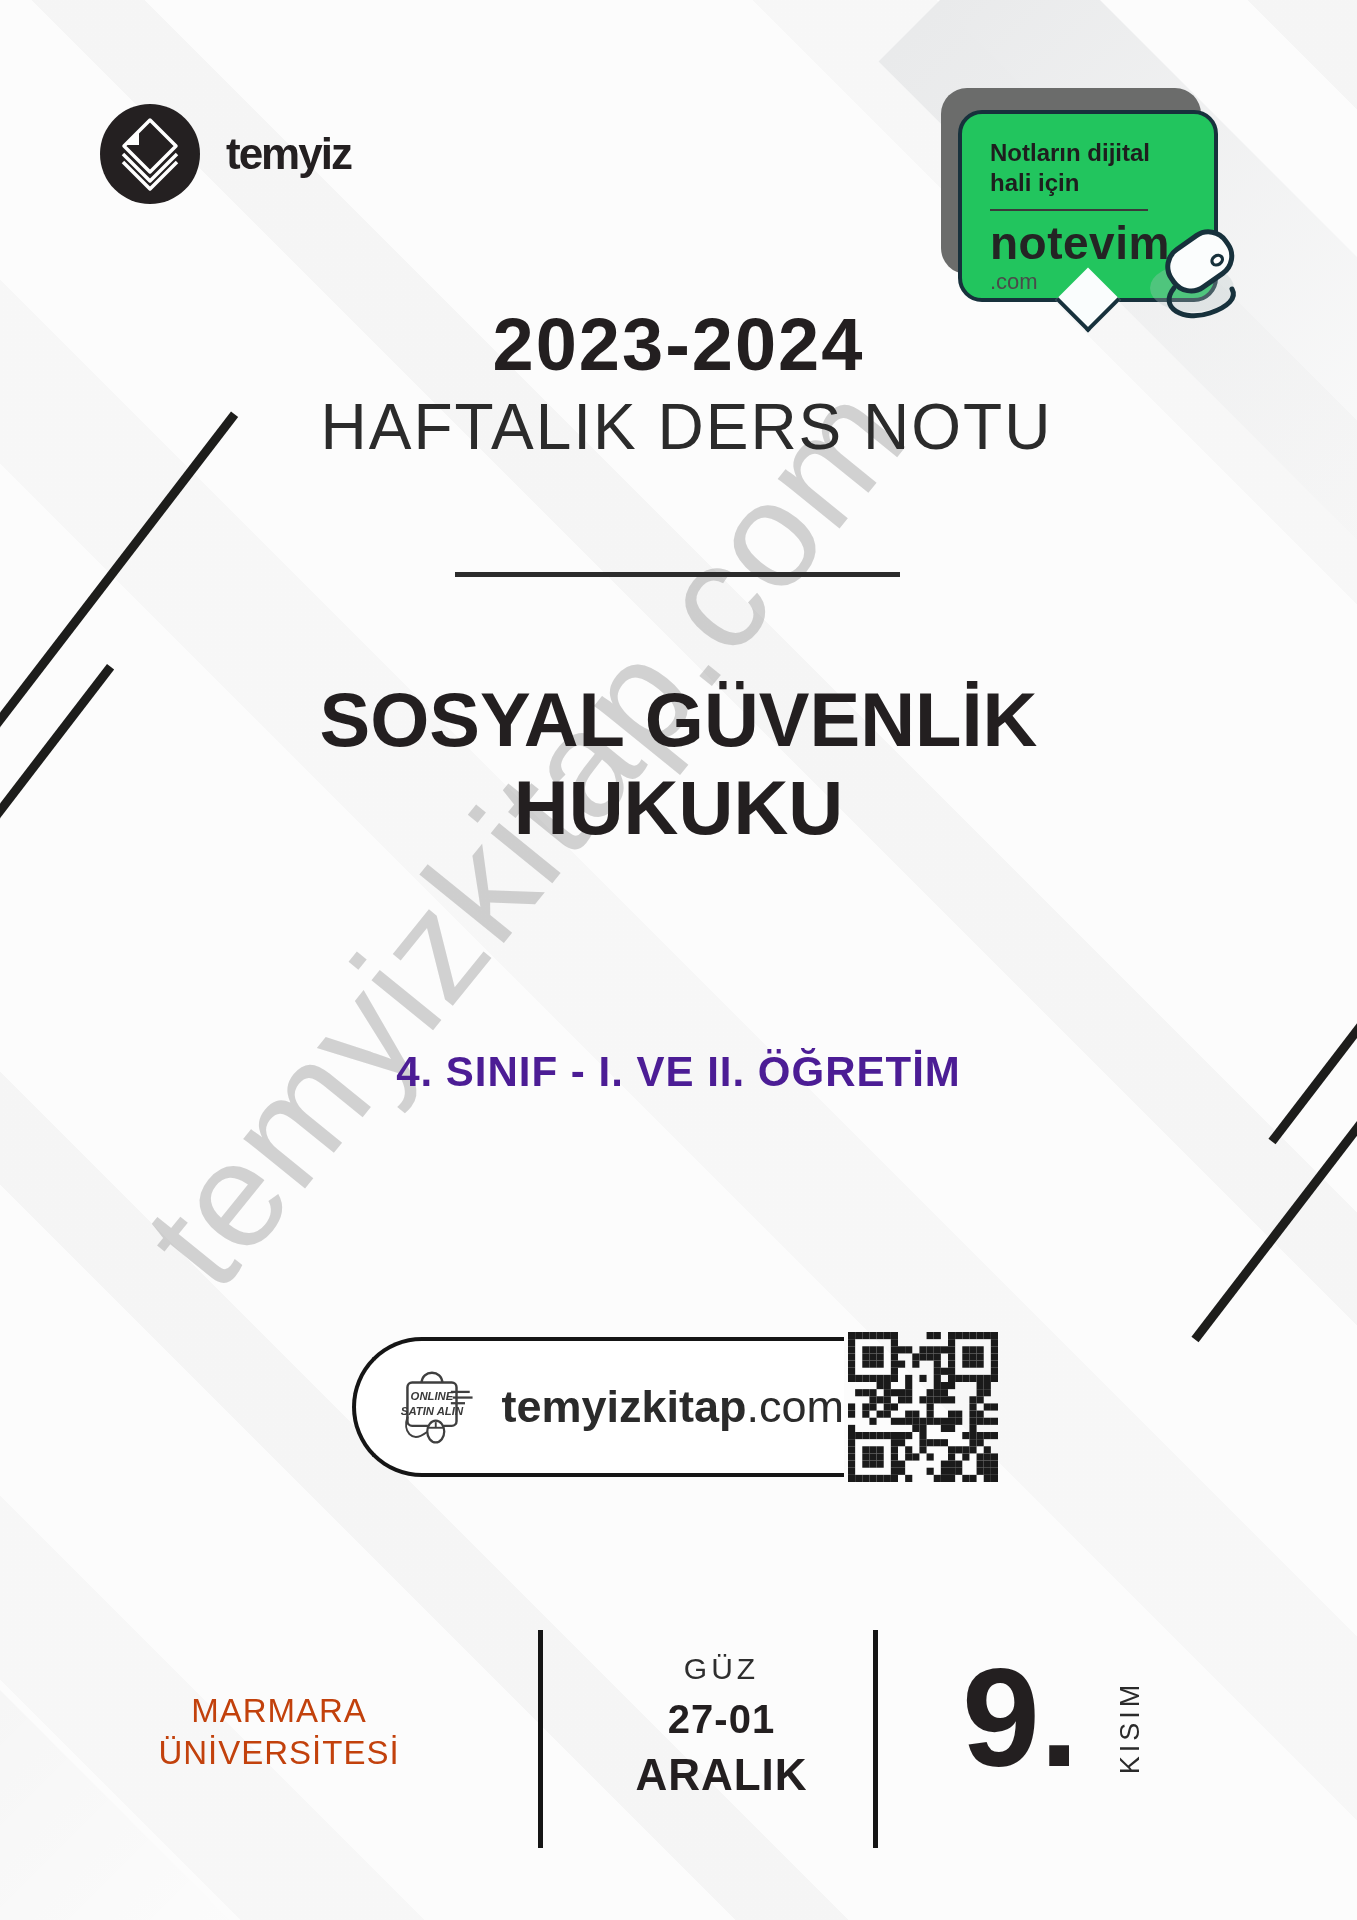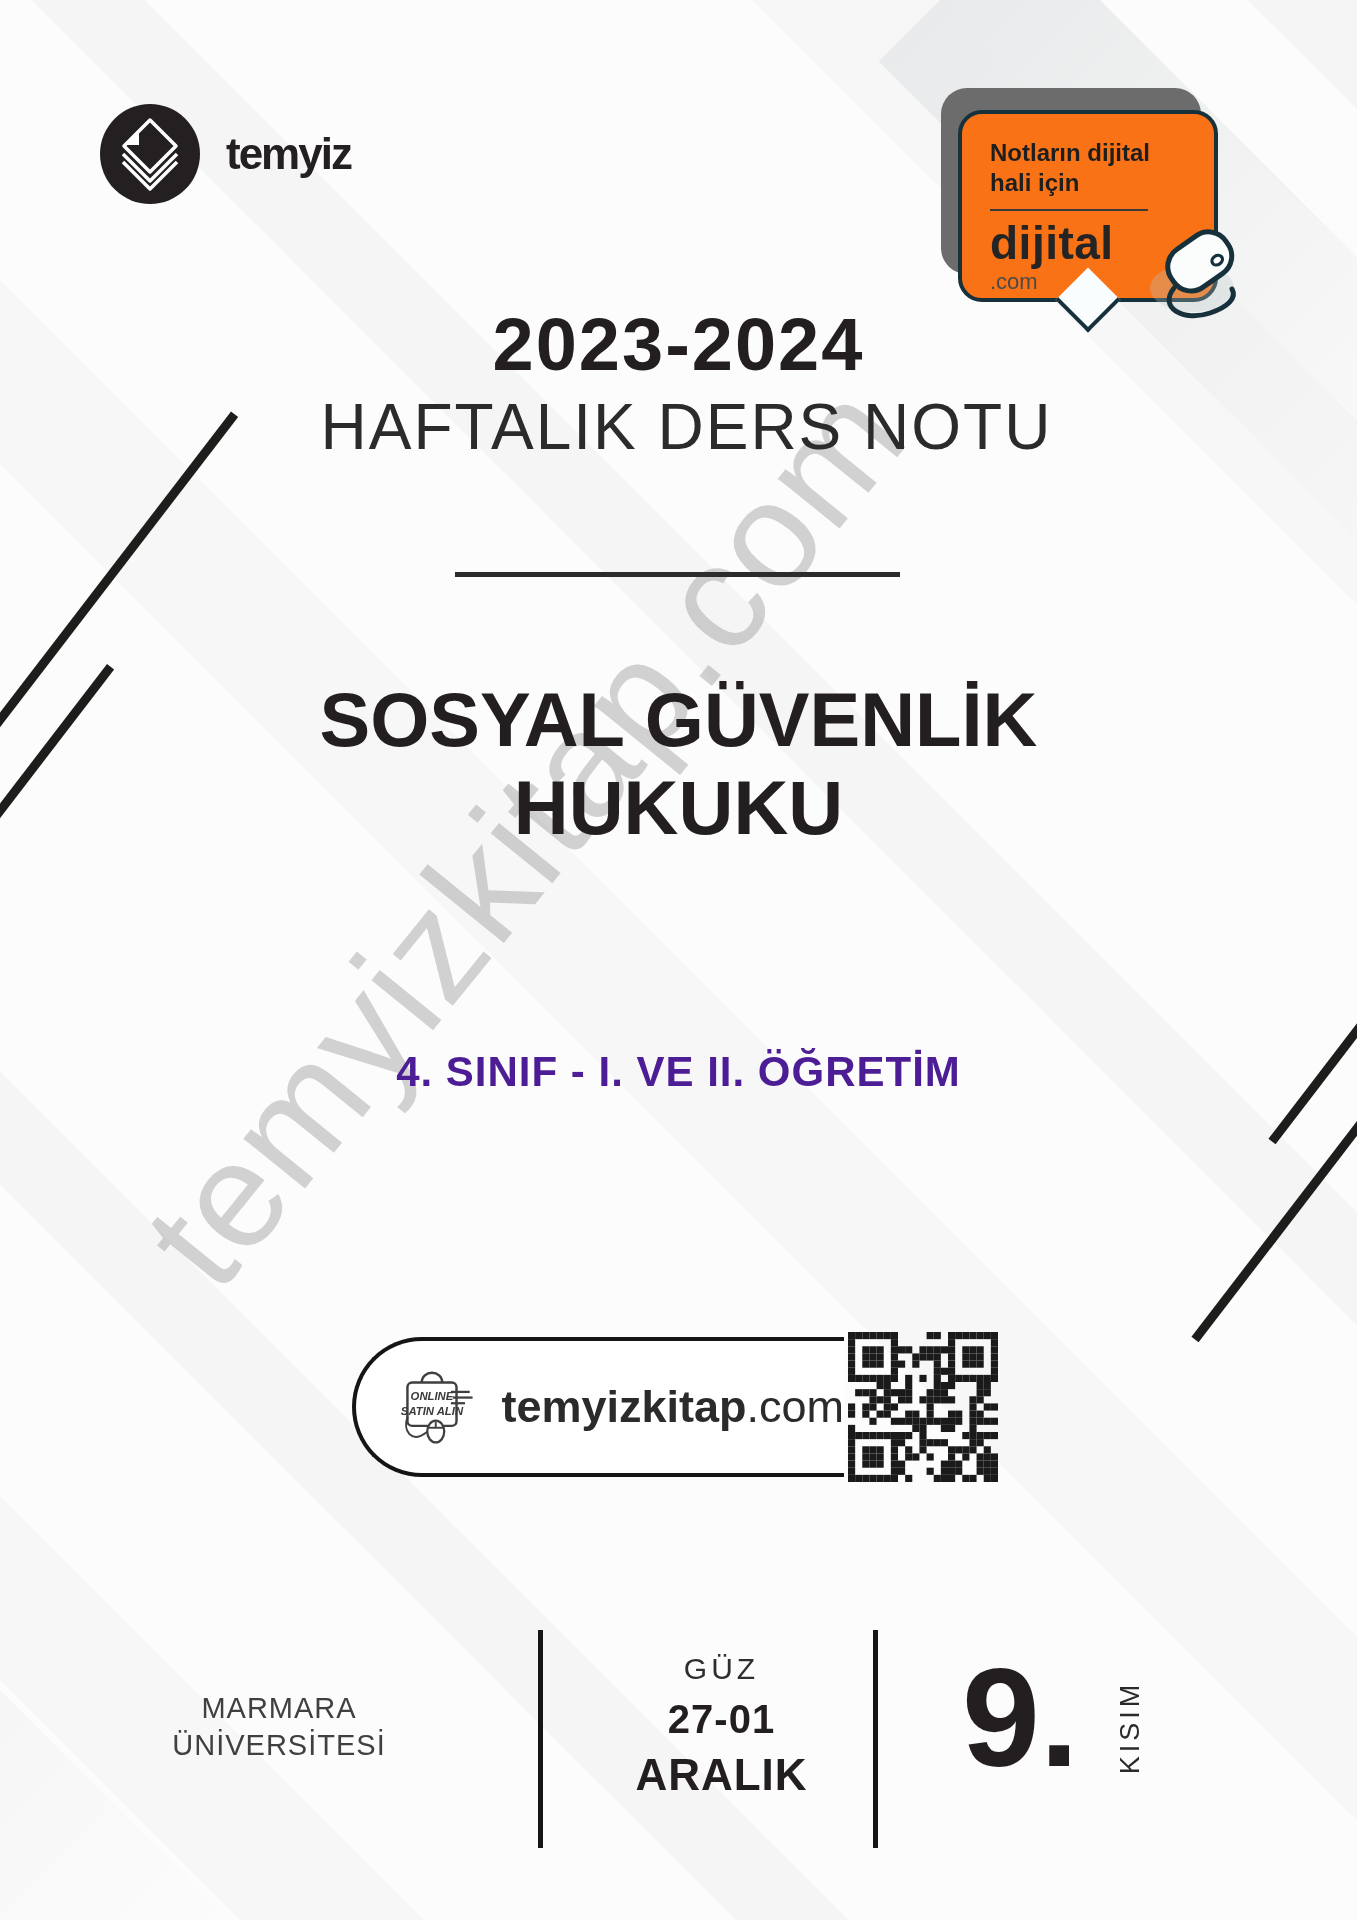--- a/index.html
+++ b/index.html
@@ -40,21 +40,21 @@
   
   .brand { position:absolute; left:100px; top:104px; z-index:3;
     display:flex; align-items:center; gap:26px; }
   .brand-mark svg { display:block; }
   .brand-name { font-size:44px; font-weight:700; letter-spacing:-2px; color:#242021; }
 
   
   .notevim { position:absolute; left:958px; top:110px; z-index:3; width:260px; height:192px; }
   .nv-shadow { position:absolute; left:-17px; top:-22px; width:260px; height:186px;
     border-radius:26px; background:#6b6c6b; }
-  .nv-card { position:absolute; inset:0; background:#f97316;
+  .nv-card { position:absolute; inset:0; background:#22c55e;
     border:4px solid #17313c; border-radius:24px; padding:24px 8px 14px 28px; }
   .nv-tail { position:absolute; left:50%; bottom:-25px; width:46px; height:46px;
     margin-left:-23px; transform:rotate(45deg); background:#fafdfd;
     border-right:4px solid #17313c; border-bottom:4px solid #17313c; }
   .nv-line { font-size:24px; font-weight:700; line-height:1.25; color:#1e1e1e; }
   .nv-divider { width:158px; height:2px; background:#3a3a3a; margin:11px 0 9px 0; }
   .nv-site { font-size:46px; font-weight:700; letter-spacing:0.5px; color:#242424; line-height:1; }
   .nv-tld { font-size:22px; color:#4a4a4a; margin-top:3px; }
   .nv-mouse { position:absolute; right:-46px; top:96px; }
 
@@ -75,21 +75,21 @@
   
   .buy-pill { position:absolute; left:352px; top:1337px; width:492px; height:140px; z-index:3;
     background:#ffffff; border:4px solid #151515; border-right:none;
     border-radius:70px 0 0 70px; display:flex; align-items:center; padding-left:42px; gap:26px; }
   .buy-pill .site { font-size:45px; color:#2b2b2b; white-space:nowrap; }
   .buy-pill .site b { font-weight:700; }
   .qr { position:absolute; left:848px; top:1332px; width:150px; height:150px; z-index:3; }
 
   
   .uni { position:absolute; left:0; top:1690px; width:558px; z-index:3; text-align:center;
-    font-size:29px; font-weight:400; letter-spacing:1px; line-height:1.26; color:#404040; }
+    font-size:33px; font-weight:400; letter-spacing:1px; line-height:1.26; color:#c2410c; }
   .vbar { position:absolute; top:1630px; width:5px; height:218px; background:#151515; z-index:3; }
   .vbar1 { left:538px; } .vbar2 { left:873px; }
   .term-block { position:absolute; left:543px; top:1652px; width:330px; z-index:3; text-align:center;padding-left:27px; }
   .term  { font-size:30px; font-weight:400; letter-spacing:4px; color:#2e2e2e; }
   .dates { font-size:40px; font-weight:700; margin-top:11px; letter-spacing:1px; }
   .month { font-size:44px; font-weight:700; margin-top:8px; letter-spacing:1px; }
   .part-num { position:absolute; left:962px; top:1648px; z-index:3;
     font-size:140px; font-weight:700; line-height:1; }
   .part-label { position:absolute; left:1070px; top:1712px; width:120px; z-index:3;
     text-align:center; transform:rotate(-90deg); font-size:27px; font-weight:400;
@@ -124,21 +124,21 @@
     <span class="brand-name">temyiz</span>
   </header>
 
   <div class="notevim">
     <div class="nv-shadow"></div>
     <div class="nv-card">
       <div class="nv-tail"></div>
       <div class="nv-line">Notların dijital</div>
       <div class="nv-line">hali için</div>
       <div class="nv-divider"></div>
-      <div class="nv-site">dijital</div>
+      <div class="nv-site">notevim</div>
       <div class="nv-tld">.com</div>
       <svg class="nv-mouse" width="120" height="115" viewBox="0 0 120 115">
         <ellipse cx="52" cy="78" rx="42" ry="24" fill="rgba(185,198,200,0.30)"></ellipse>
         <path d="M34,78 C18,98 44,112 70,103 C88,97 97,88 92,79" fill="none" stroke="#17313c" stroke-width="5" stroke-linecap="round"></path>
         <g transform="rotate(-35 60 50)">
           <rect x="26" y="28" width="66" height="46" rx="21" fill="#fbfdfd" stroke="#17313c" stroke-width="5"></rect>
           <ellipse cx="74" cy="60" rx="5.5" ry="4.5" fill="#ffffff" stroke="#17313c" stroke-width="3.2"></ellipse>
         </g>
       </svg>
     </div>

